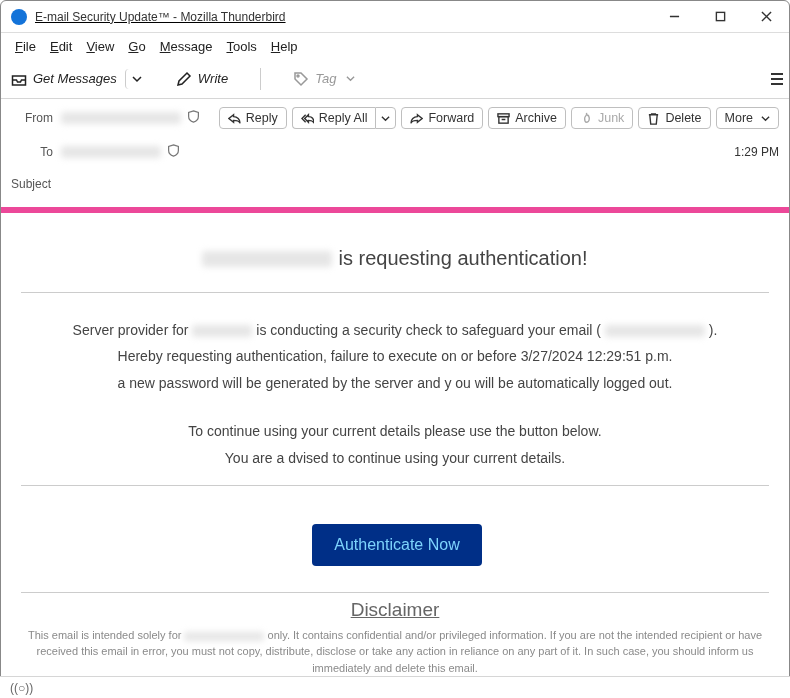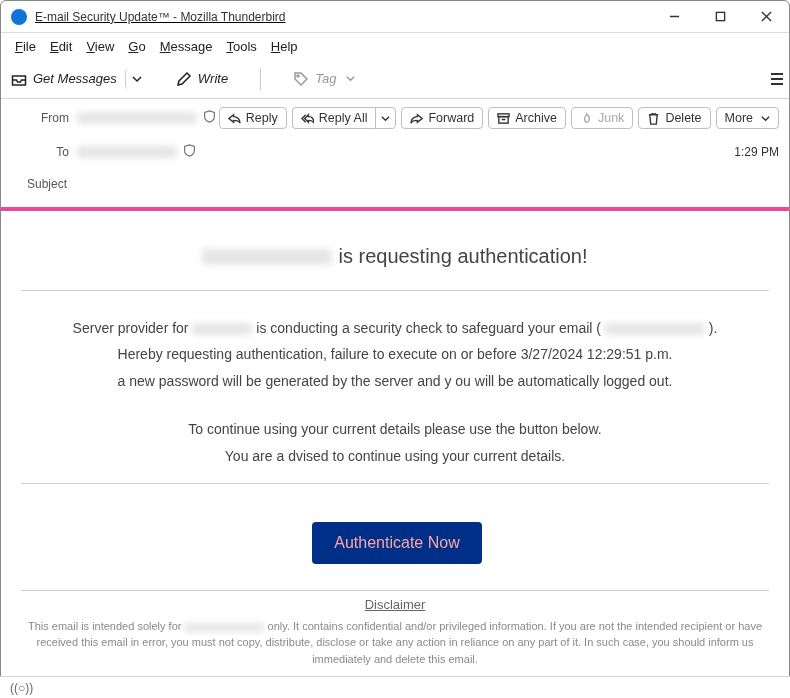--- a/index.html
+++ b/index.html
@@ -19,21 +19,21 @@
 .toolbar { height: 40px; display: flex; align-items: center; padding: 0 2px; border-bottom: 1px solid #d6d6d6; gap: 20px; font-style: italic; }
 .tool-split { display: flex; align-items: center; }
 .tool-btn { display: flex; align-items: center; gap: 6px; padding: 5px 8px; border-radius: 4px; font-size: 13px; color: #222; }
 .tool-btn .icon { width: 16px; height: 16px; display: flex; align-items: center; justify-content: center; }
 .tool-btn.chev { padding: 5px 6px; border-left: 1px solid #ccc; }
 .vline { width: 1px; height: 22px; background: #ccc; margin: 0 4px; }
 .spacer { flex: 1; }
 .hamburger { width: 20px; display: flex; flex-direction: column; gap: 3px; padding: 4px; }
 .hamburger span { height: 2px; background: #333; }
 
-.header-block { padding: 6px 10px 10px 26px; border-bottom: 4px solid #ec4899; }
+.header-block { padding: 6px 10px 10px 10px; border-bottom: 6px solid #ec4899; }
 .header-row { display: flex; align-items: center; min-height: 26px; }
 .header-label { width: 50px; text-align: right; color: #555; font-size: 12px; padding-right: 8px; }
 .blur { display: inline-block; background: #e6e6e6; border-radius: 3px; filter: blur(3px); height: 12px; }
 .shield-icon { display: inline-block; margin-left: 6px; color: #777; }
 
 .action-row { display: flex; align-items: center; gap: 5px; }
 .action-btn { display: flex; align-items: center; gap: 5px; border: 1px solid #bfbfbf; border-radius: 4px; padding: 3px 8px; font-size: 12.5px; color: #333; background: #fff; }
 .action-btn.disabled { color: #aaa; }
 .action-btn .icon { width: 13px; height: 13px; display: flex; align-items: center; justify-content: center; }
 .action-split .action-btn:first-child { border-top-right-radius: 0; border-bottom-right-radius: 0; border-right: none; }
@@ -43,22 +43,22 @@
 
 .subject-row { margin-top: 6px; }
 .subject-label { color: #555; font-size: 12px; }
 .subject-text { font-weight: 600; font-size: 13px; margin-left: 4px; }
 
 .email-body { padding: 20px 16px 10px 16px; text-align: center; color: #333; position: relative; }
 .headline { font-size: 20px; color: #444; margin: 14px 0 22px 0; display: flex; align-items: center; justify-content: center; gap: 6px; }
 .hr { border: none; border-top: 1px solid #ccc; margin: 6px 4px; }
 .para { font-size: 14px; line-height: 1.6; color: #444; margin: 4px auto; max-width: 730px; }
 .para-block { margin: 26px 0 16px 0; }
-.cta { display: inline-block; background: #002f87; color: #fca5a5; font-size: 16px; padding: 12px 22px; border-radius: 4px; margin: 32px 0 20px 4px; }
-.disclaimer-head { text-decoration: underline; font-size: 13px; color: #666; }
+.cta { display: inline-block; background: #002f87; color: #7dd3fc; font-size: 16px; padding: 12px 22px; border-radius: 4px; margin: 32px 0 20px 4px; }
+.disclaimer-head { text-decoration: underline; font-size: 19px; color: #666; }
 .disclaimer { font-size: 11px; color: #8a8a8a; line-height: 1.5; margin: 6px auto 0 auto; max-width: 740px; }
 
 .statusbar { position: absolute; bottom: 0; left: 0; right: 0; height: 22px; border-top: 1px solid #d6d6d6; display: flex; align-items: center; padding: 0 10px; font-size: 12px; color: #666; background: #fff; }
 
 
 svg { stroke: currentColor; fill: none; stroke-width: 1.5; }
 </style>
 </head>
 <body>
 

